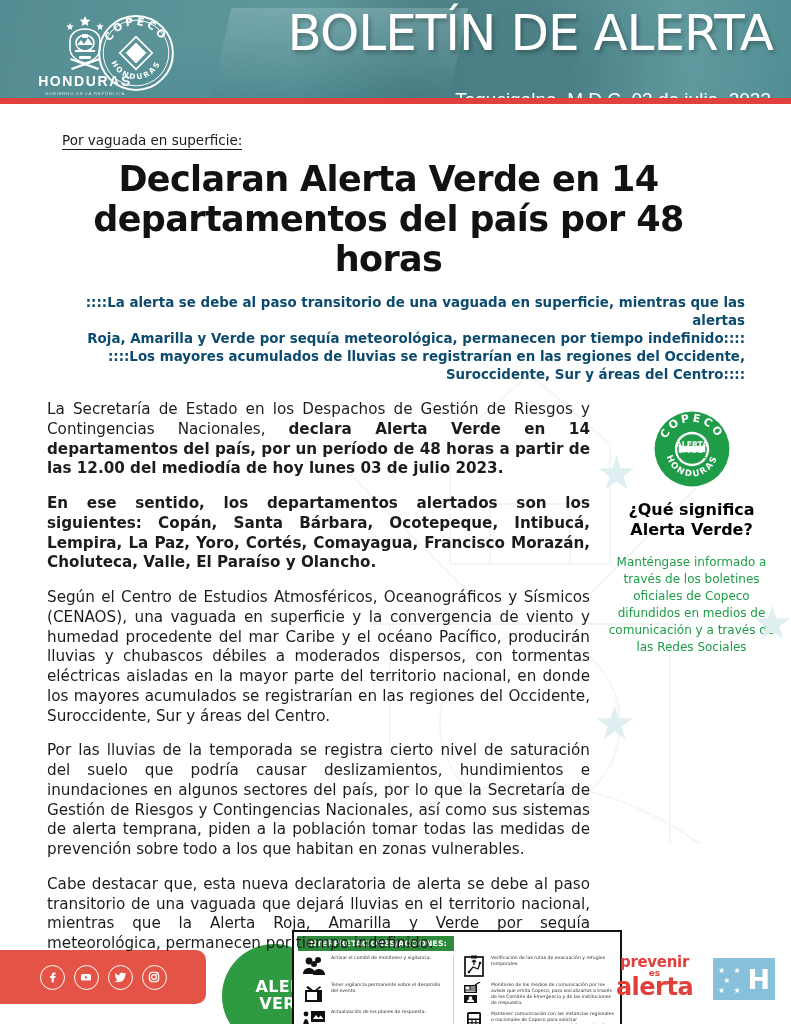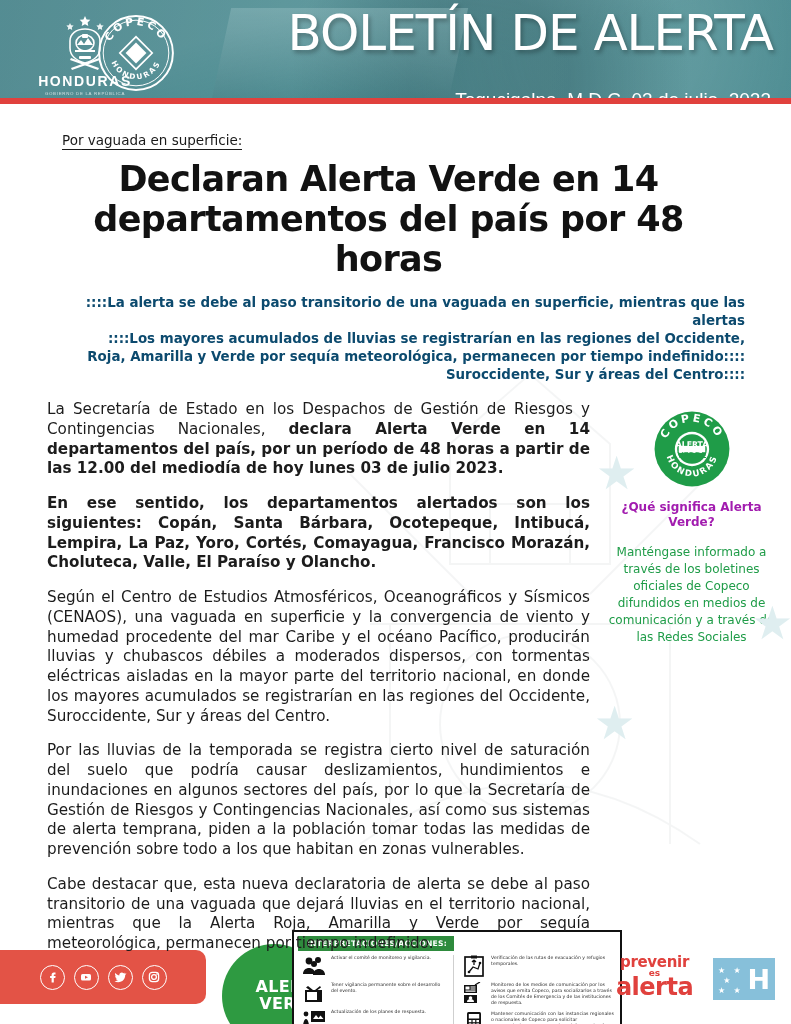--- a/index.html
+++ b/index.html
@@ -99,22 +99,22 @@
     font-size:15.2px; line-height:1.30; color:#1c1c1c;
     text-align:justify; margin-bottom: 15px;
     font-family:"DejaVu Sans", sans-serif;
   }
   .b { font-weight:bold; }
   p.para.allbold { font-weight:bold; }
 
   
   .side-seal { width:78px; height:78px; margin: 4px auto 0 auto; display:block; }
   .side-q {
-    margin-top: 12px; font-weight:bold; font-size:12px;
-    color:#a21caf; line-height:1.25;
+    margin-top: 12px; font-weight:bold; font-size:16px;
+    color:#000000; line-height:1.25;
     font-family:"DejaVu Sans", sans-serif;
   }
   .side-body {
     margin-top: 14px; font-size:12px; line-height:1.42; color:#1f9c48;
     font-family:"DejaVu Sans", sans-serif;
   }
   .side-star{
     position:absolute; color:#dfeef0; font-size:46px; line-height:1;
   }
   .star-a{ left:-4px; top:50px; }
@@ -253,22 +253,22 @@
 
     <div class="kicker">Por vaguada en superficie:</div>
 
     <div class="headline">
       <div>Declaran Alerta Verde en 14</div>
       <div>departamentos del país por 48 horas</div>
     </div>
 
     <div class="subhead">
       <div>::::La alerta se debe al paso transitorio de una vaguada en superficie, mientras que las alertas</div>
+      <div>Roja, Amarilla y Verde por sequía meteorológica,  permanecen por tiempo indefinido::::</div>
       <div>::::Los mayores acumulados de lluvias se registrarían en las regiones del Occidente,</div>
-      <div>Roja, Amarilla y Verde por sequía meteorológica,  permanecen por tiempo indefinido::::</div>
       <div>Suroccidente, Sur y áreas del Centro::::</div>
     </div>
 
     <div class="cols">
       <div class="main-col">
         <p class="para"><span>La Secretaría de Estado en los Despachos de Gestión de Riesgos y Contingencias Nacionales, </span><span class="b">declara Alerta Verde en 14 departamentos del país, por un período de 48 horas a partir de las 12.00 del mediodía de hoy lunes 03 de julio 2023.</span></p>
         <p class="para allbold">En ese sentido, los departamentos alertados son los siguientes: Copán, Santa Bárbara, Ocotepeque, Intibucá, Lempira, La Paz, Yoro, Cortés, Comayagua, Francisco Morazán, Choluteca, Valle, El Paraíso y Olancho.</p>
         <p class="para">Según el Centro de Estudios Atmosféricos, Oceanográficos y Sísmicos (CENAOS), una vaguada en superficie y la convergencia de viento y humedad procedente del mar Caribe y el océano Pacífico, producirán lluvias y chubascos débiles a moderados dispersos, con tormentas eléctricas aisladas en la mayor parte del territorio nacional, en donde los mayores acumulados se registrarían en las regiones del Occidente, Suroccidente, Sur y áreas del Centro.</p>
         <p class="para">Por las lluvias de la temporada se registra cierto nivel de saturación del suelo que podría causar deslizamientos, hundimientos e inundaciones en algunos sectores del país, por lo que la Secretaría de Gestión de Riesgos y Contingencias Nacionales, así como sus sistemas de alerta temprana, piden a la población tomar todas las medidas de prevención sobre todo a los que habitan en zonas vulnerables.</p>
         <p class="para">Cabe destacar que, esta nueva declaratoria de alerta se debe al paso transitorio de una vaguada que dejará lluvias en el territorio nacional, mientras que la Alerta Roja, Amarilla y Verde por sequía meteorológica, permanecen por tiempo indefinido.</p>

